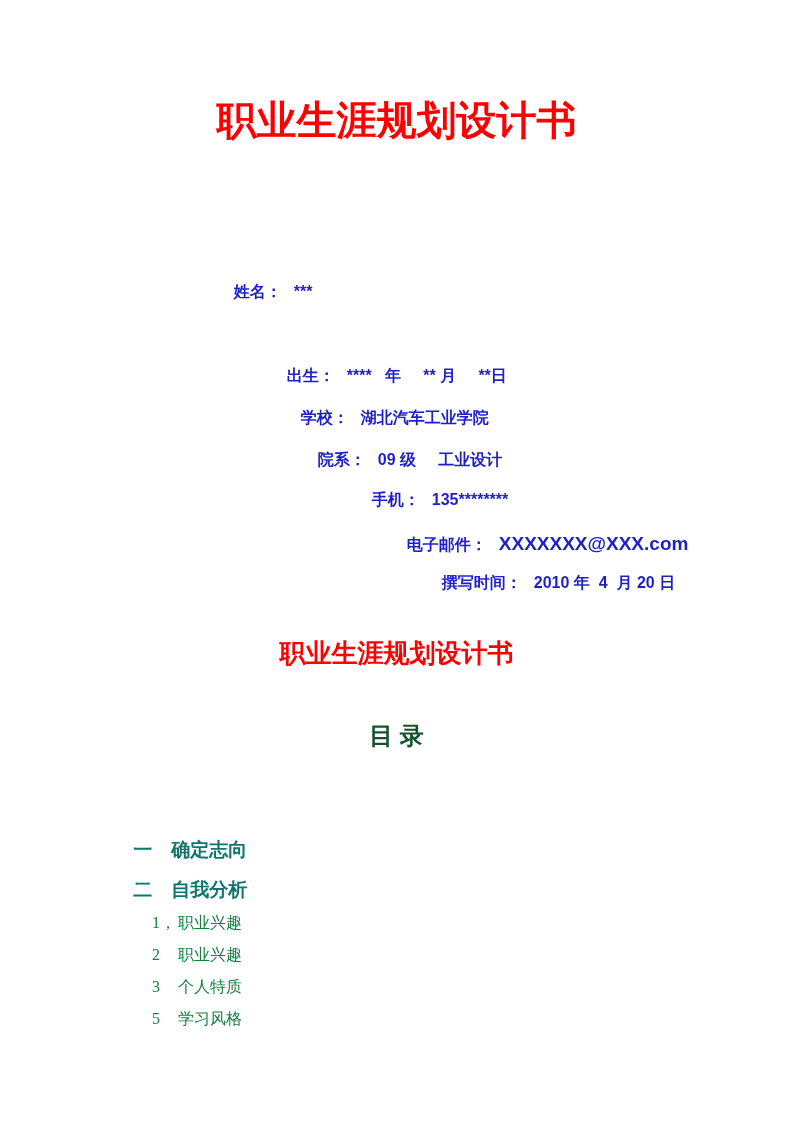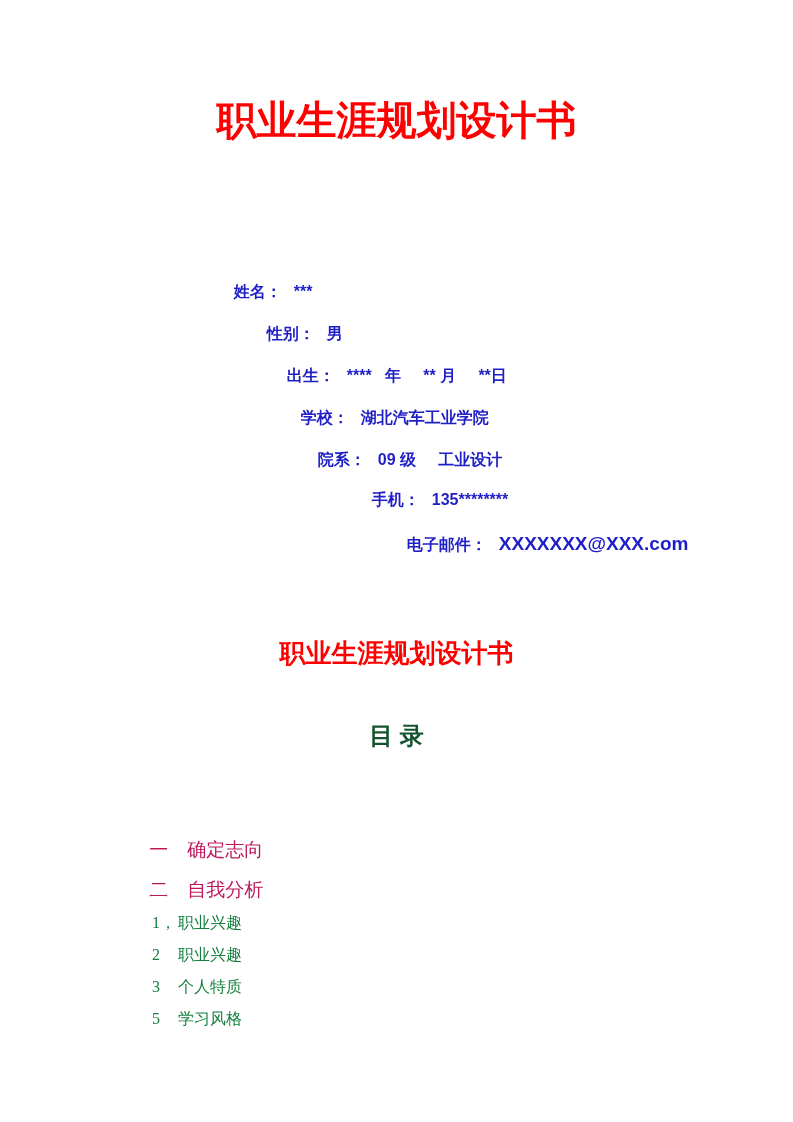--- a/index.html
+++ b/index.html
@@ -66,24 +66,24 @@
     width: 100%;
     text-align: center;
     color: #14532d;
     font-size: 24px;
     font-weight: bold;
     line-height: 1.2;
     white-space: pre;
   }
   .toc-chapter {
     position: absolute;
-    left: 128px;
-    color: #be185d;
+    left: 112px;
+    color: #0f766e;
     font-size: 19px;
-    font-weight: normal;
+    font-weight: bold;
     line-height: 1.2;
     white-space: pre;
   }
   .toc-chapter .toc-num {
     display: inline-block;
     width: 38px;
   }
   .toc-subitem {
     position: absolute;
     left: 136px;
@@ -103,23 +103,20 @@
 <body>
 
 <div id="page">
 
   <div class="main-title">职业生涯规划设计书</div>
 
   <div class="info-row" style="top:262px; left:172px;">
     <span class="info-label">姓名：</span><span class="info-value">***</span>
   </div>
 
-  <div class="info-row" style="top:304px; left:205px;">
-    <span class="info-label">性别：</span><span class="info-value">男</span>
-  </div>
 
   <div class="info-row" style="top:346px; left:225px;">
     <span class="info-label">出生：</span><span class="info-value">****   年     ** 月     **日</span>
   </div>
 
   <div class="info-row" style="top:388px; left:239px;">
     <span class="info-label">学校：</span><span class="info-value">湖北汽车工业学院</span>
   </div>
 
   <div class="info-row" style="top:430px; left:256px;">
@@ -127,20 +124,23 @@
   </div>
 
   <div class="info-row" style="top:470px; left:310px;">
     <span class="info-label">手机：</span><span class="info-value">135********</span>
   </div>
 
   <div class="info-row email" style="top:512px; left:345px;">
     <span class="info-label">电子邮件：</span><span class="info-value">XXXXXXX@XXX.com</span>
   </div>
 
+  <div class="info-row" style="top:553px; left:380px;">
+    <span class="info-label">撰写时间：</span><span class="info-value">2010 年  4  月 20 日</span>
+  </div>
 
   <div class="subtitle">职业生涯规划设计书</div>
 
   <div class="toc-title">目 录</div>
 
   <div class="toc-chapter" style="top:816px;">
     <span class="toc-num">一</span><span class="toc-label">确定志向</span>
   </div>
 
   <div class="toc-chapter" style="top:856px;">

